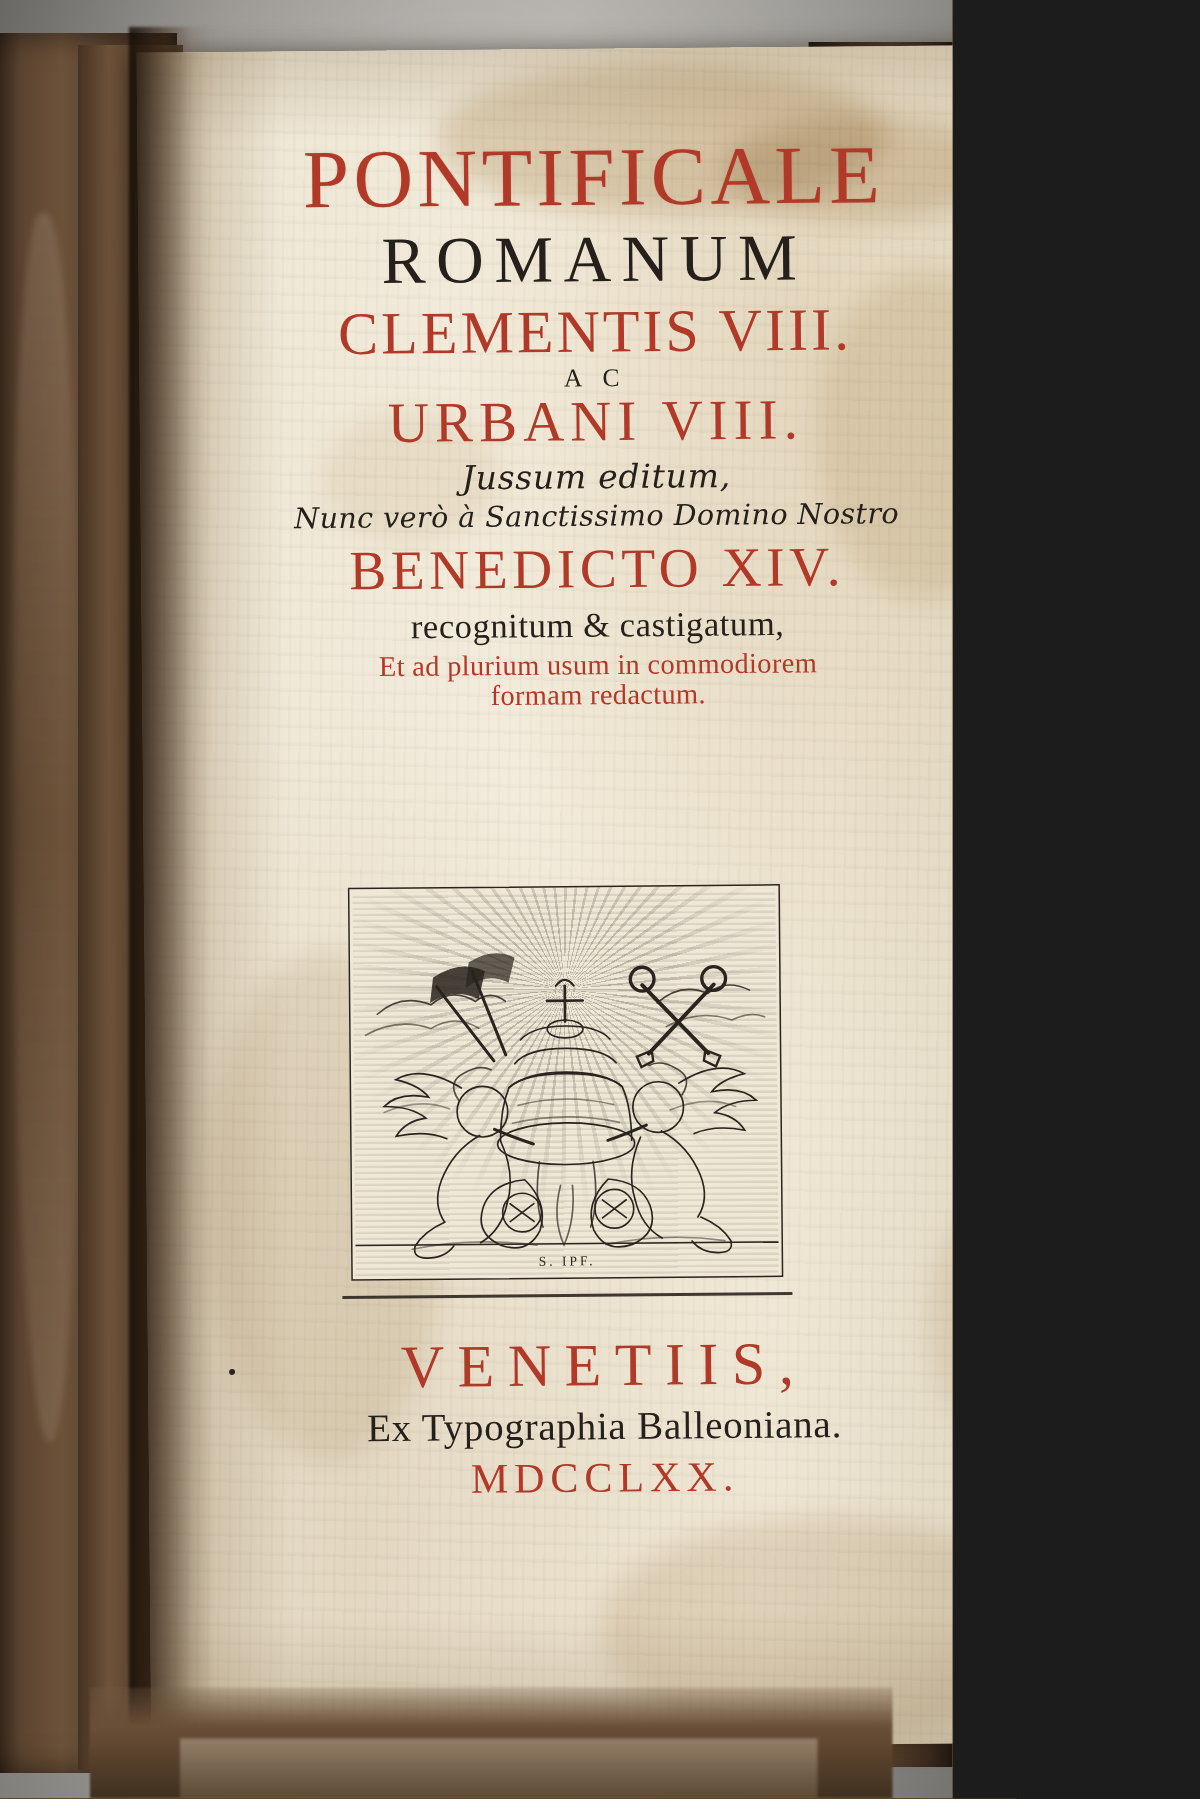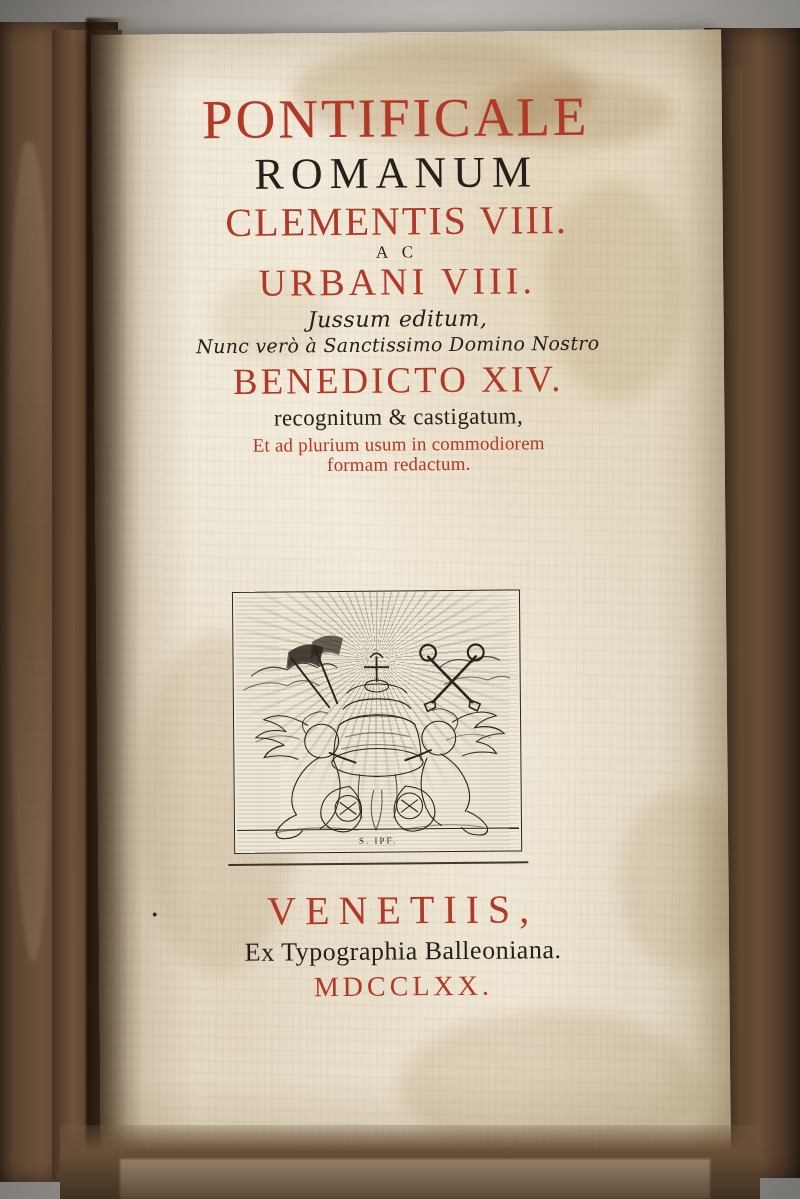--- a/index.html
+++ b/index.html
@@ -9,21 +9,21 @@
   }
   body {
     width: 800px;
     height: 1199px;
     overflow: hidden;
     font-family: "Liberation Serif", serif;
   }
 
   #scene {
     position: relative;
-    width: 800px;
+    width: 635px;
     height: 1199px;
     background: #a16207;
     overflow: hidden;
   }
 
   
   .backdrop {
     position: absolute;
     inset: 0;
     background:

